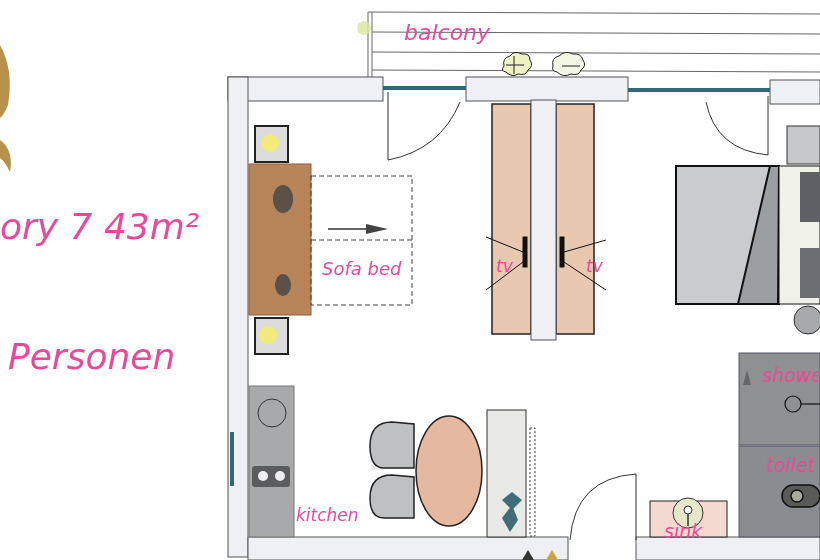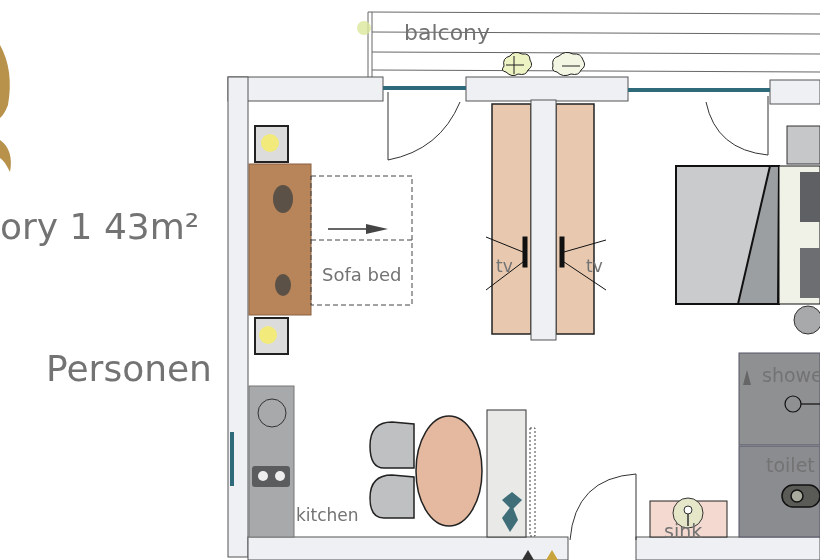--- a/index.html
+++ b/index.html
@@ -1,18 +1,18 @@
 <!DOCTYPE html>
 <html><head>
 <meta charset="utf-8">
 <style>
   html, body { margin:0; padding:0; }
   body { width:820px; height:560px; background:#ffffff; position:relative; overflow:hidden; font-family:"DejaVu Sans", sans-serif; }
   svg { position:absolute; left:0; top:0; }
-  .lbl { position:absolute; font-family:"DejaVu Sans", sans-serif; color:#737373; white-space:nowrap; }
+  .lbl { position:absolute; font-family:"DejaVu Sans", sans-serif; font-style:italic; color:#ec4899; white-space:nowrap; }
 </style>
 </head>
 <body>
 
 <svg width="820" height="560">
 
   <g>
     <path d="M0,45 Q14,70 8,105 Q4,115 0,118 Z" fill="#b8914a"></path>
     <path d="M0,140 Q14,150 10,172 Q4,160 0,158 Z" fill="#b8914a"></path>
   </g>
@@ -152,23 +152,23 @@
     <polygon points="512,492 522,500 512,510 502,500" fill="#3f6e78"></polygon>
     <polygon points="512,505 518,520 510,532 502,518" fill="#3f6e78"></polygon>
     <rect x="530" y="428" width="5" height="108" fill="none" stroke="#444" stroke-dasharray="2,2"></rect>
   </g>
   <g>
     <path d="M522,560 L528,550 L534,560 Z" fill="#333"></path>
     <path d="M546,560 L552,550 L558,560 Z" fill="#c9a33b"></path>
   </g>
 </svg>
 
-<div class="lbl" style="left:0;top:205;top:206px;font-size:36px;">ory 1  43m²</div>
-<div class="lbl" style="left:8px;top:348px;font-size:36px;margin-left:38px;">Personen</div>
+<div class="lbl" style="left:0;top:205;top:206px;font-size:36px;">ory 7  43m²</div>
+<div class="lbl" style="left:8px;top:336px;font-size:36px;">Personen</div>
 
 <div class="lbl" style="left:404px;top:20px;font-size:22px;">balcony</div>
-<div class="lbl" style="left:322px;top:264px;font-size:18px;">Sofa bed</div>
+<div class="lbl" style="left:322px;top:258px;font-size:18px;">Sofa bed</div>
 <div class="lbl" style="left:496px;top:256px;font-size:17px;">tv</div>
 <div class="lbl" style="left:586px;top:256px;font-size:17px;">tv</div>
 <div class="lbl" style="left:254px;top:505px;font-size:17px;margin-left:42px;">kitchen</div>
 <div class="lbl" style="left:664px;top:472px;font-size:19px;margin-top:48px;">sink</div>
 <div class="lbl" style="left:762px;top:364px;font-size:19px;">shower</div>
 <div class="lbl" style="left:766px;top:454px;font-size:19px;">toilet</div>
 
 </body></html>

